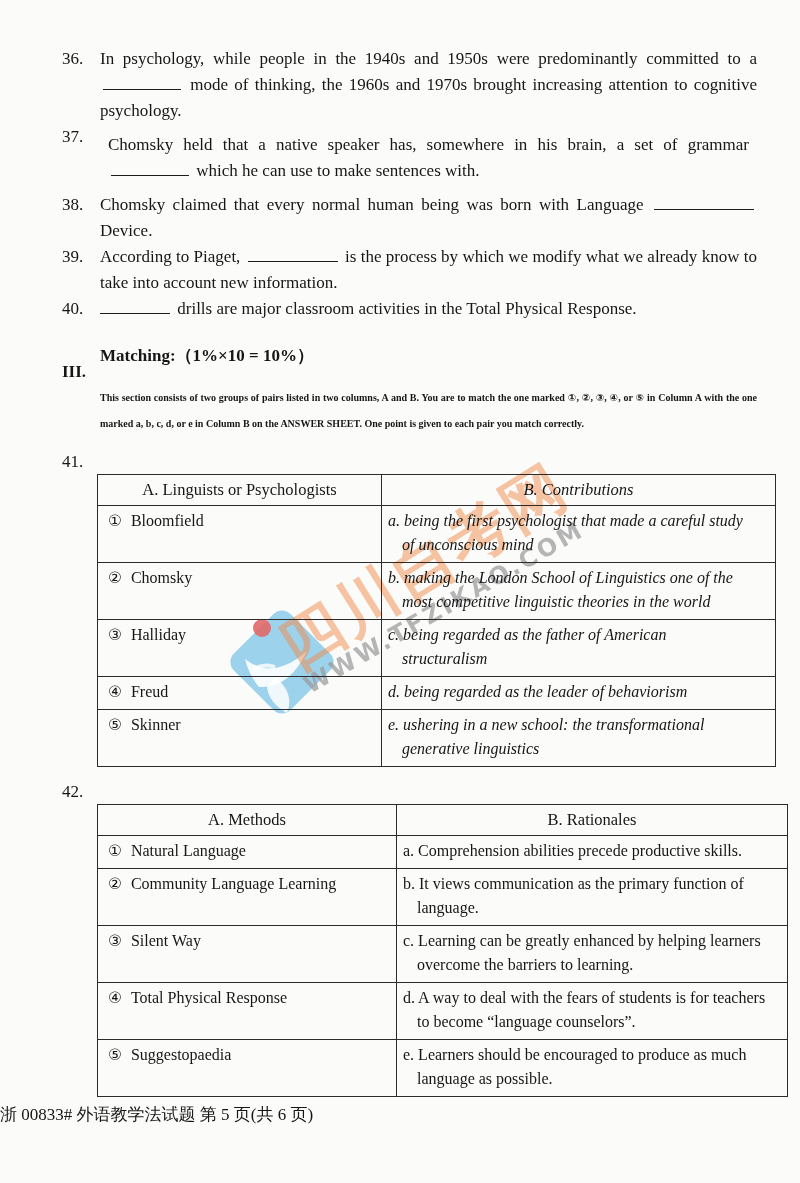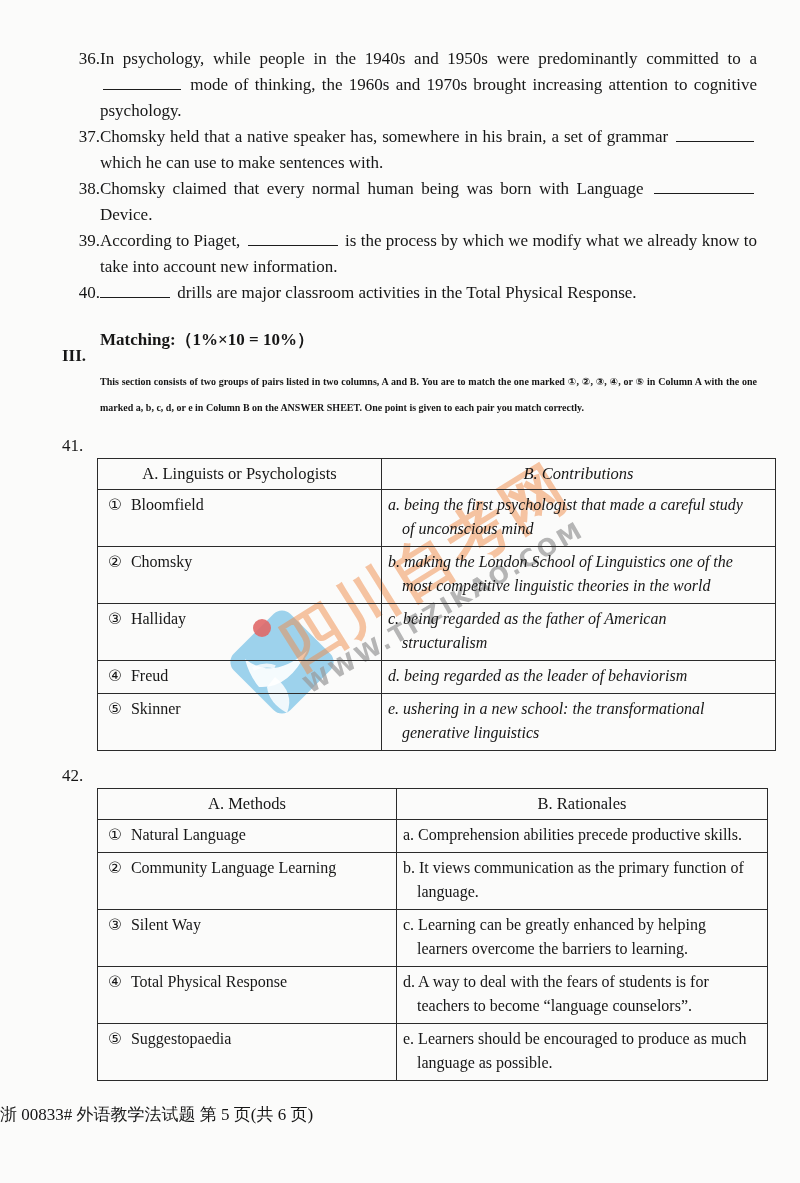--- a/index.html
+++ b/index.html
@@ -35,21 +35,21 @@
   .wm-logo { position: absolute; left: 217px; top: 597px; }
 
   
   .content {
     position: relative; z-index: 1;
     padding: 46px 43px 0 62px;
     font-size: 17px; line-height: 26px;
   }
 
   .q-row { display: flex; }
-  .q-num { width: 38px; flex: 0 0 38px; text-align: right; }
+  .q-num { width: 38px; flex: 0 0 38px; }
   .q-text { flex: 1; text-align: justify; }
   .blank {
     display: inline-block; width: 78px; height: 0.95em;
     border-bottom: 1.6px solid #1c1c1c; margin: 0 3px;
     vertical-align: baseline;
   }
   .blank.w70  { width: 70px; }
   .blank.w90  { width: 90px; }
   .blank.w100 { width: 100px; }
 
@@ -101,21 +101,21 @@
 
   <div class="content">
 
     <div class="q-row">
       <span class="q-num">36.</span>
       <p class="q-text" style="margin:0"><span>In psychology, while people in the 1940s and 1950s were predominantly committed to a</span> <span class="blank"></span> <span>mode of thinking, the 1960s and 1970s brought increasing attention to cognitive psychology.</span></p>
     </div>
 
     <div class="q-row">
       <span class="q-num">37.</span>
-      <p class="q-text" style="margin:0"><span>Chomsky held that a native speaker has, somewhere in his brain, a set of grammar</span> <span class="blank"></span> <span>which he can use to make sentences with.</span></p>
+      <p class="q-text" style="margin:8px"><span>Chomsky held that a native speaker has, somewhere in his brain, a set of grammar</span> <span class="blank"></span> <span>which he can use to make sentences with.</span></p>
     </div>
 
     <div class="q-row">
       <span class="q-num">38.</span>
       <p class="q-text" style="margin:0"><span>Chomsky claimed that every normal human being was born with Language</span> <span class="blank w100"></span> <span>Device.</span></p>
     </div>
 
     <div class="q-row">
       <span class="q-num">39.</span>
       <p class="q-text" style="margin:0"><span>According to Piaget,</span> <span class="blank w90"></span> <span>is the process by which we modify what we already know to take into account new information.</span></p>
@@ -160,21 +160,21 @@
         <td class="col-b">e. ushering in a new school: the transformational generative linguistics</td>
       </tr>
     </tbody>
       </table>
 
     <div class="table-label">42.</div>
     <table class="match t42">
       <tbody>
           <tr>
         <td class="hdr col-a">A. Methods</td>
-        <td class="hdr col-b" style="text-indent:0;padding:3px 0">B. Rationales</td>
+        <td class="hdr col-b" style="text-indent:0;padding:3px 10px">B. Rationales</td>
       </tr>
       <tr>
         <td class="col-a"><span class="circ-num">①</span><span>Natural Language</span></td>
         <td class="col-b">a. Comprehension abilities precede productive skills.</td>
       </tr>
       <tr>
         <td class="col-a"><span class="circ-num">②</span><span>Community Language Learning</span></td>
         <td class="col-b">b. It views communication as the primary function of language.</td>
       </tr>
       <tr>

